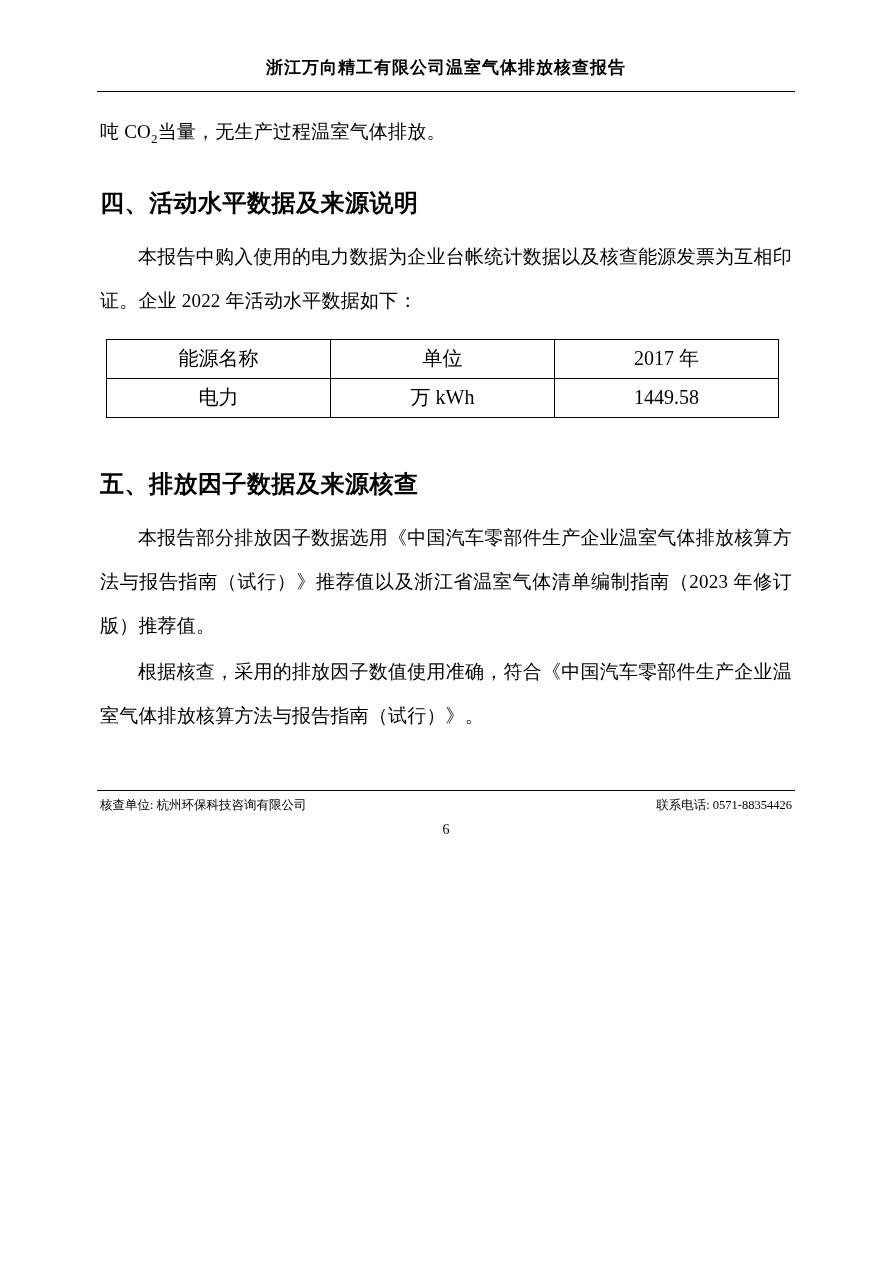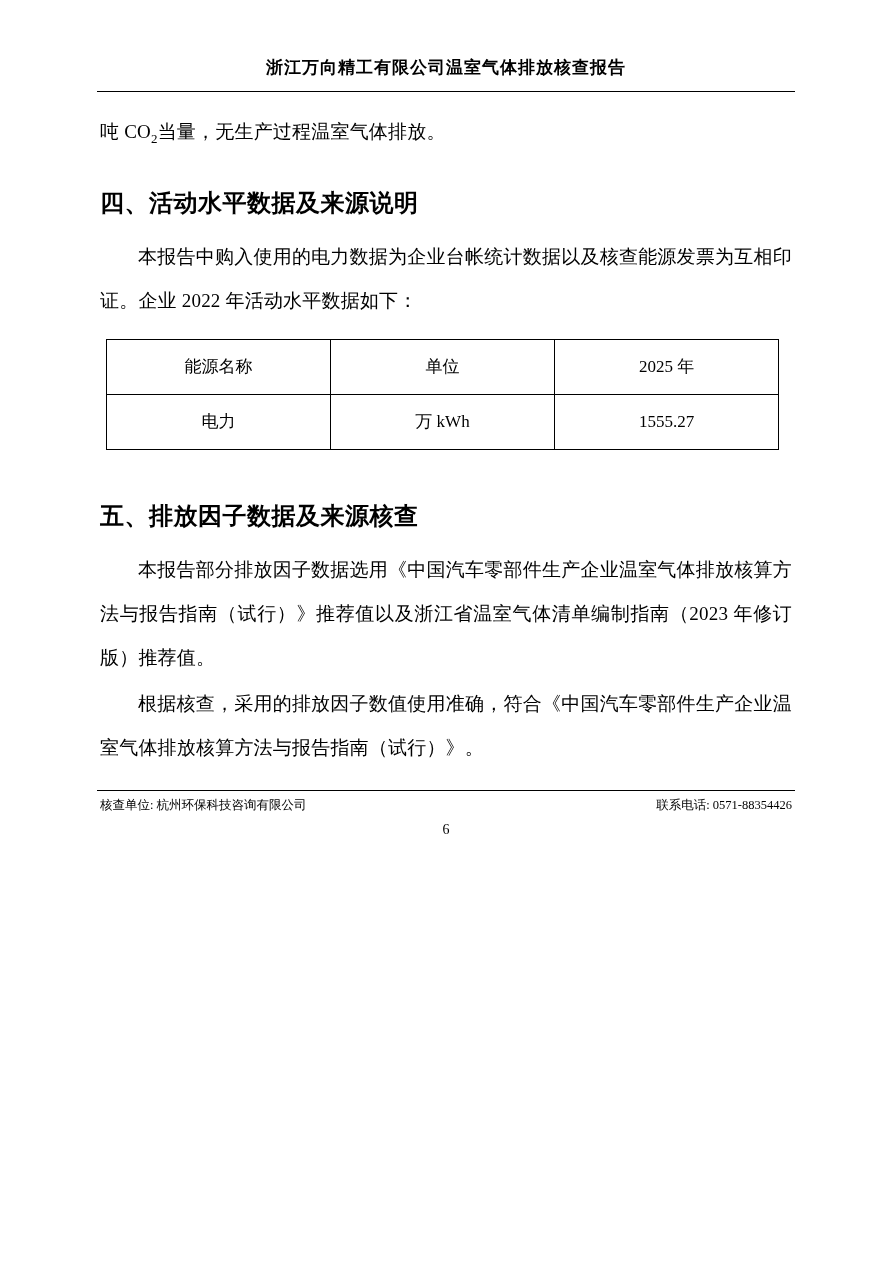--- a/index.html
+++ b/index.html
@@ -71,24 +71,24 @@
   .data-table {
     border-collapse: collapse;
     width: 672px;
     margin: 16px 0 16px 6px;
     table-layout: fixed;
   }
   .data-table th,
   .data-table td {
     border: 1px solid #000;
     text-align: center;
-    font-size: 17px;
+    font-size: 20px;
     height: 38px;
     font-weight: normal;
-    padding: 8px;
+    padding: 0;
   }
   .data-table th { font-weight: normal; }
   .col-a { width: 224px; }
   .col-b { width: 224px; }
   .col-c { width: 224px; }
 
   
   .footer {
     position: absolute;
     left: 100px;
@@ -132,28 +132,28 @@
   <table class="data-table">
     <colgroup>
       <col class="col-a">
         <col class="col-b">
         <col class="col-c">
     </colgroup>
     <thead>
       <tr>
         <th>能源名称</th>
         <th>单位</th>
-        <th>2025 年</th>
+        <th>2017 年</th>
       </tr>
     </thead>
     <tbody>
       <tr>
         <td>电力</td>
         <td>万 kWh</td>
-        <td>1555.27</td>
+        <td>1449.58</td>
       </tr>
     </tbody>
   </table>
 
 
   <h2 class="sec-title sec2">五、排放因子数据及来源核查</h2>
 
   <p class="para indent">本报告部分排放因子数据选用《中国汽车零部件生产企业温室气体排放核算方法与报告指南（试行）》推荐值以及浙江省温室气体清单编制指南（2023 年修订版）推荐值。</p>
 
 

